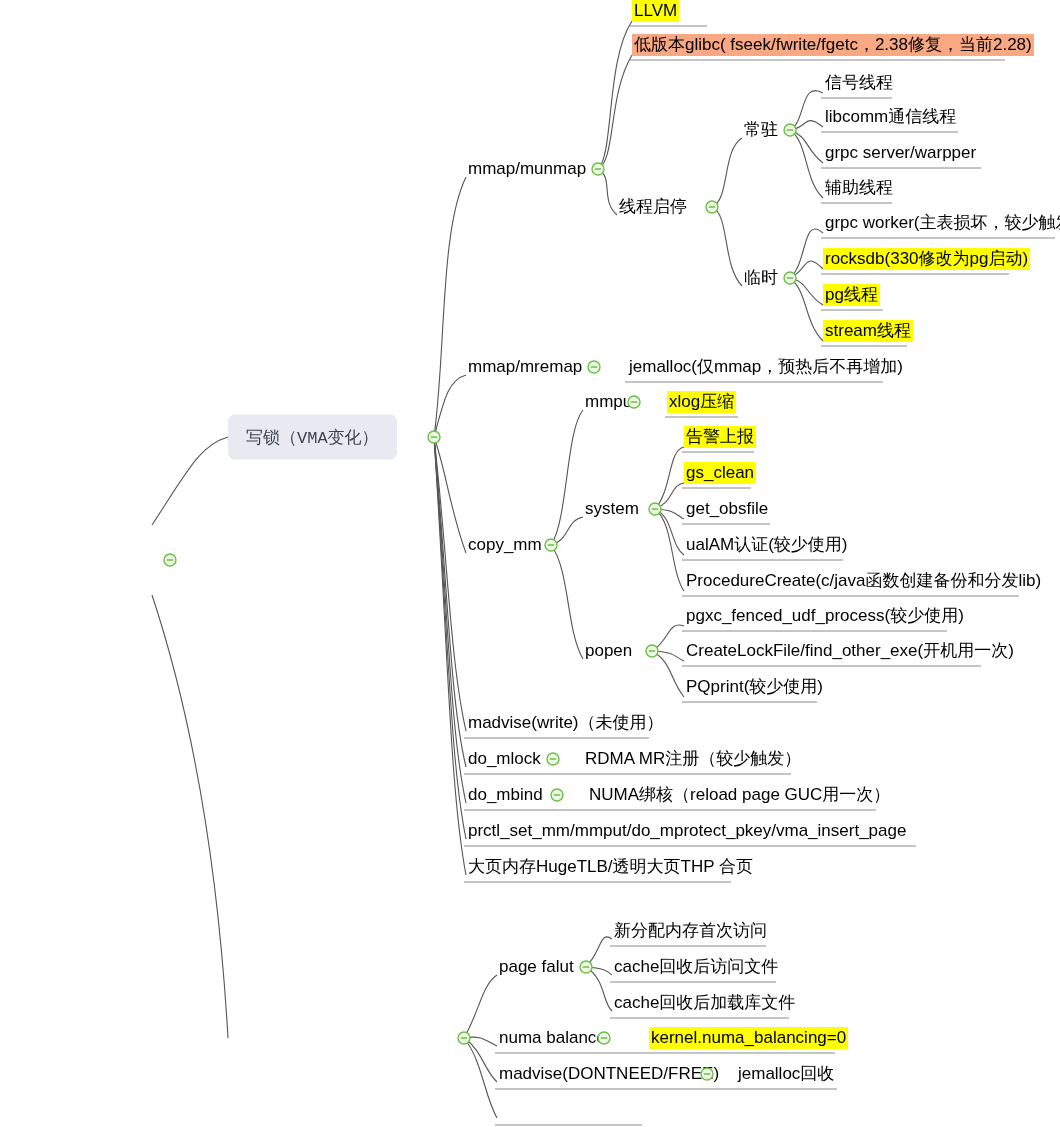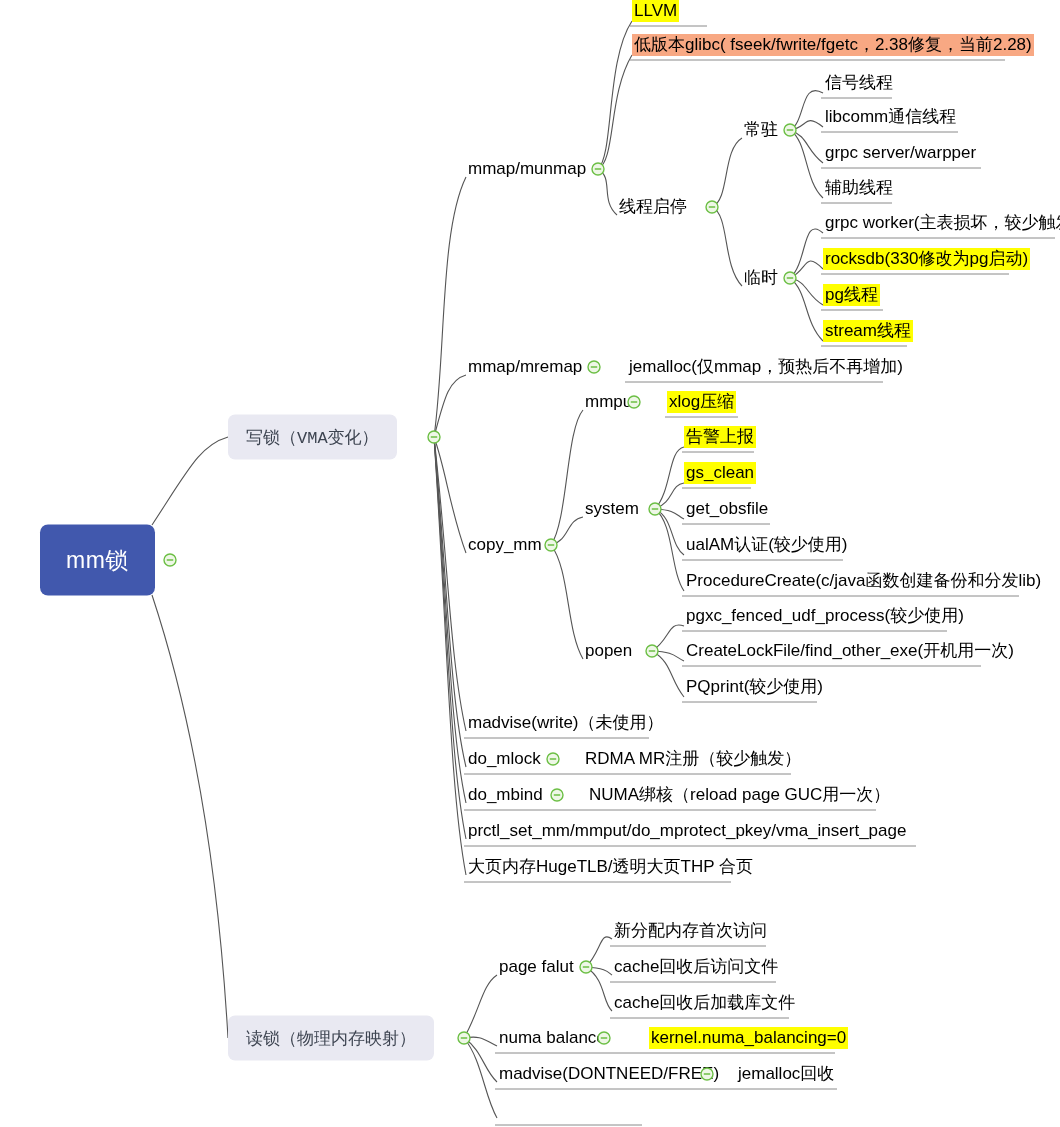--- a/index.html
+++ b/index.html
@@ -136,31 +136,25 @@
         <line x1="464" y1="882" x2="731" y2="882"></line>
         <line x1="610" y1="946" x2="766" y2="946"></line>
         <line x1="610" y1="982" x2="776" y2="982"></line>
         <line x1="610" y1="1018" x2="789" y2="1018"></line>
         <line x1="495" y1="1053" x2="835" y2="1053"></line>
         <line x1="495" y1="1089" x2="837" y2="1089"></line>
         <line x1="495" y1="1125" x2="642" y2="1125"></line>
       </g>
   </svg>
 
-  <div class="root-node" style="left: 40px; top: 560px; background: rgb(65, 88, 173); color: rgb(255, 255, 255);">
-    <span>mm锁</span>
-  </div>
 
   <div class="branch-node" style="left: 228px; top: 437px; background: rgb(233, 233, 242); color: rgb(61, 68, 81); font-family: Liberation Mono, monospace;">
     <span>写锁（VMA变化）</span>
   </div>
 
-  <div class="branch-node" style="left: 228px; top: 1038px; background: rgb(233, 233, 242); color: rgb(61, 68, 81);">
-    <span>读锁（物理内存映射）</span>
-  </div>
 
   <div id="node-layer">
       <div class="node" style="left: 466px; top: 169px;"><span class="txt">mmap/munmap</span></div>
       <div class="node hl-yellow" style="left: 632px; top: 11px;"><span class="txt" style="background: rgb(255, 255, 0);">LLVM</span></div>
       <div class="node hl-salmon" style="left: 632px; top: 45px;"><span class="txt" style="background: rgb(248, 168, 131);">低版本glibc( fseek/fwrite/fgetc，2.38修复，当前2.28)</span></div>
       <div class="node" style="left: 617px; top: 207px;"><span class="txt">线程启停</span></div>
       <div class="node" style="left: 742px; top: 130px;"><span class="txt">常驻</span></div>
       <div class="node" style="left: 823px; top: 83px;"><span class="txt">信号线程</span></div>
       <div class="node" style="left: 823px; top: 117px;"><span class="txt">libcomm通信线程</span></div>
       <div class="node" style="left: 823px; top: 153px;"><span class="txt">grpc server/warpper</span></div>

